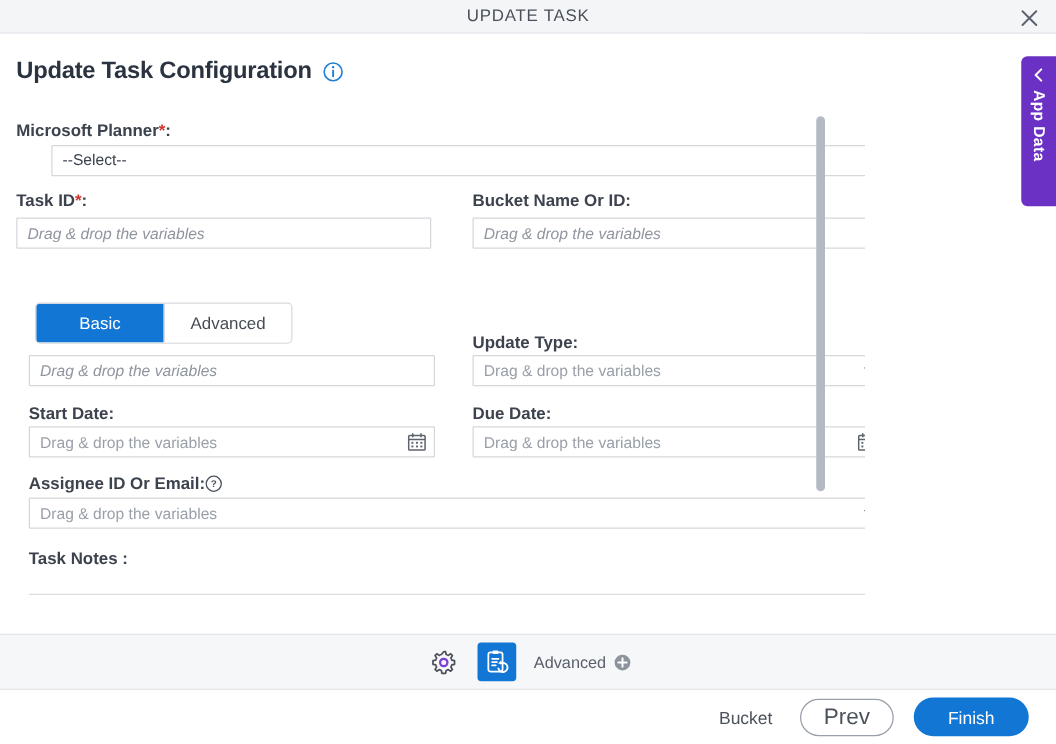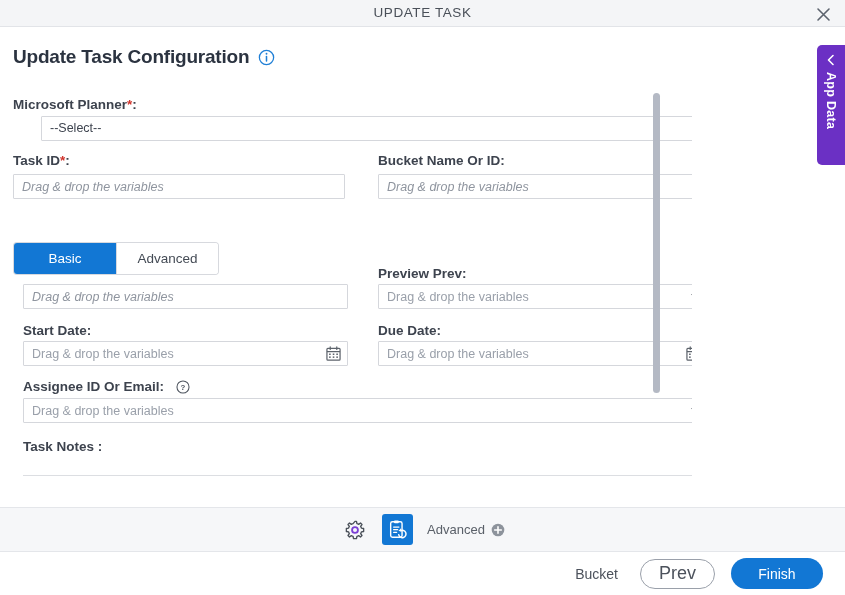--- a/index.html
+++ b/index.html
@@ -117,21 +117,21 @@
     background: transparent;
     height: 22px;
     outline: none;
     font-family: "Liberation Sans", sans-serif;
     font-size: 12.5px;
   }
 
   
   .tabs {
     position: absolute;
-    left: 14px; top: 216px;
+    left: 29px; top: 216px;
     display: flex;
     border-radius: 3px;
     overflow: hidden;
     box-shadow: 0 0 0 1px #d7d9de;
     background: #fff;
     align-items: center;
   }
   .tab {
     height: 31px;
     min-width: 102px;
@@ -300,21 +300,21 @@
   <input class="fld ital" type="text" style="left: 378px; top: 147px; width: 332px;" placeholder="Drag &amp; drop the variables">
 
   <div class="tabs">
     <div class="tab active">Basic</div>
     <div class="tab">Advanced</div>
   </div>
 
   <div class="fld-label" style="left:23px; top:256px;">New Task Name :</div>
   <input class="fld ital" type="text" style="left: 23px; top: 257px; width: 325px;" placeholder="Drag &amp; drop the variables">
 
-  <div class="fld-label" style="left:378px; top:239px;">Preview Prev:</div>
+  <div class="fld-label" style="left:378px; top:239px;">Update Type:</div>
   <input class="fld" type="text" style="left: 378px; top: 257px; width: 330px;" placeholder="Drag &amp; drop the variables">
   <div class="caret" style="left:691px; top:267px;"></div>
 
   <div class="fld-label" style="left:23px; top:296px;">Start Date:</div>
   <input class="fld" type="text" style="left: 23px; top: 314px; width: 325px;" placeholder="Drag &amp; drop the variables">
   <div class="cal-icon" style="left:326px; top:319px;">
     <svg width="15" height="15" viewBox="0 0 16 16">
       <rect x="1" y="2.5" width="14" height="12.5" rx="1" fill="none" stroke="#5d636c" stroke-width="1.3"></rect>
       <path d="M1 6 H15" stroke="#5d636c" stroke-width="1.3"></path>
       <path d="M4.5 1 V3.6 M11.5 1 V3.6" stroke="#5d636c" stroke-width="1.3" stroke-linecap="round"></path>
@@ -336,21 +336,21 @@
       <path d="M4.5 1 V3.6 M11.5 1 V3.6" stroke="#5d636c" stroke-width="1.3" stroke-linecap="round"></path>
       <rect x="3.3" y="8" width="1.7" height="1.6" fill="#5d636c"></rect>
       <rect x="7.2" y="8" width="1.7" height="1.6" fill="#5d636c"></rect>
       <rect x="11" y="8" width="1.7" height="1.6" fill="#5d636c"></rect>
       <rect x="3.3" y="11.1" width="1.7" height="1.6" fill="#5d636c"></rect>
       <rect x="7.2" y="11.1" width="1.7" height="1.6" fill="#5d636c"></rect>
       <rect x="11" y="11.1" width="1.7" height="1.6" fill="#5d636c"></rect>
     </svg>
   </div>
 
-  <div class="fld-label" style="left:23px; top:352px; display:flex; align-items:center; gap:12px;">
+  <div class="fld-label" style="left:23px; top:352px; display:flex; align-items:center; gap:0;">
     <span>Assignee ID Or Email:</span>
     <svg width="14" height="14" viewBox="0 0 16 16">
       <circle cx="8" cy="8" r="6.9" fill="none" stroke="#4c535d" stroke-width="1.2"></circle>
       <text x="8" y="11.4" text-anchor="middle" font-size="9" font-family="Liberation Sans, sans-serif" fill="#4c535d">?</text>
     </svg>
   </div>
   <input class="fld" type="text" style="left: 23px; top: 371px; width: 685px;" placeholder="Drag &amp; drop the variables">
   <div class="caret" style="left:691px; top:381px;"></div>
 
   <div class="fld-label" style="left:23px; top:412px; font-weight:bold;">Task Notes :</div>

